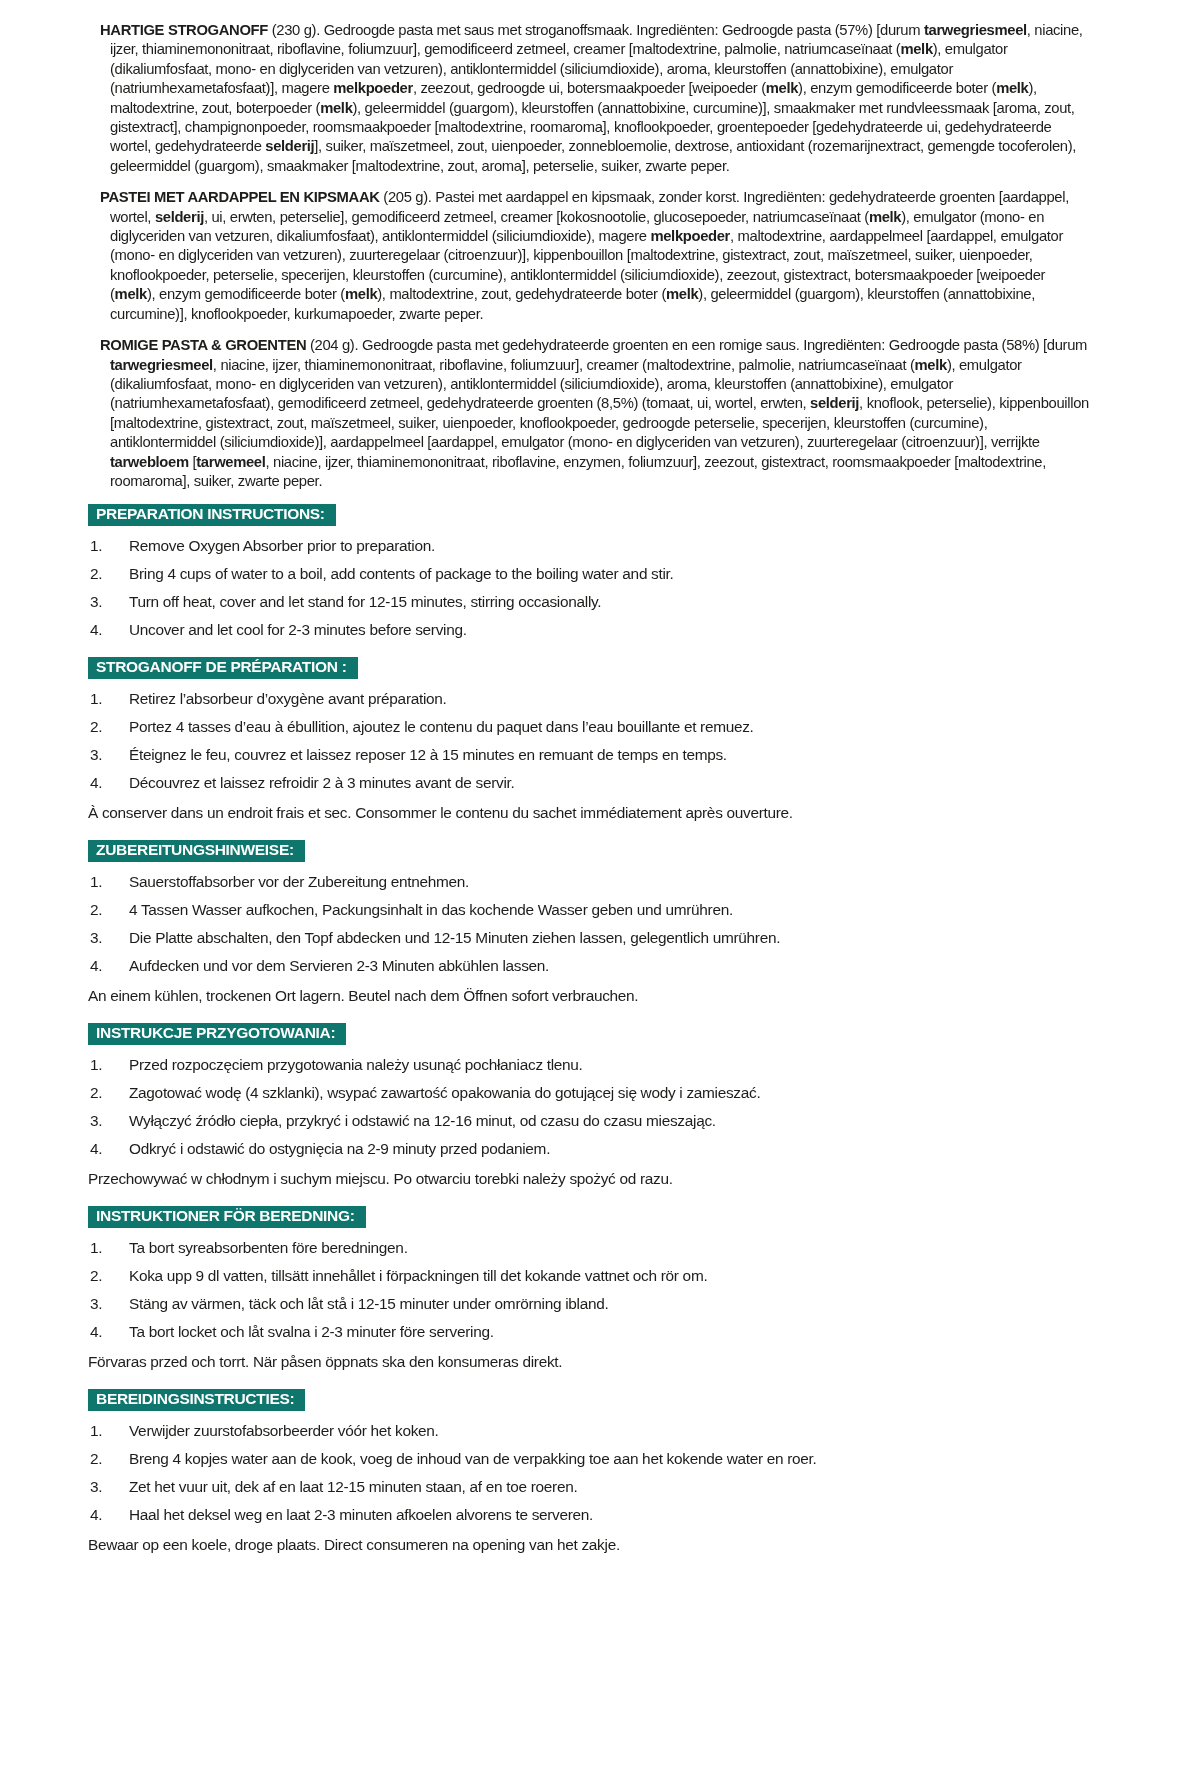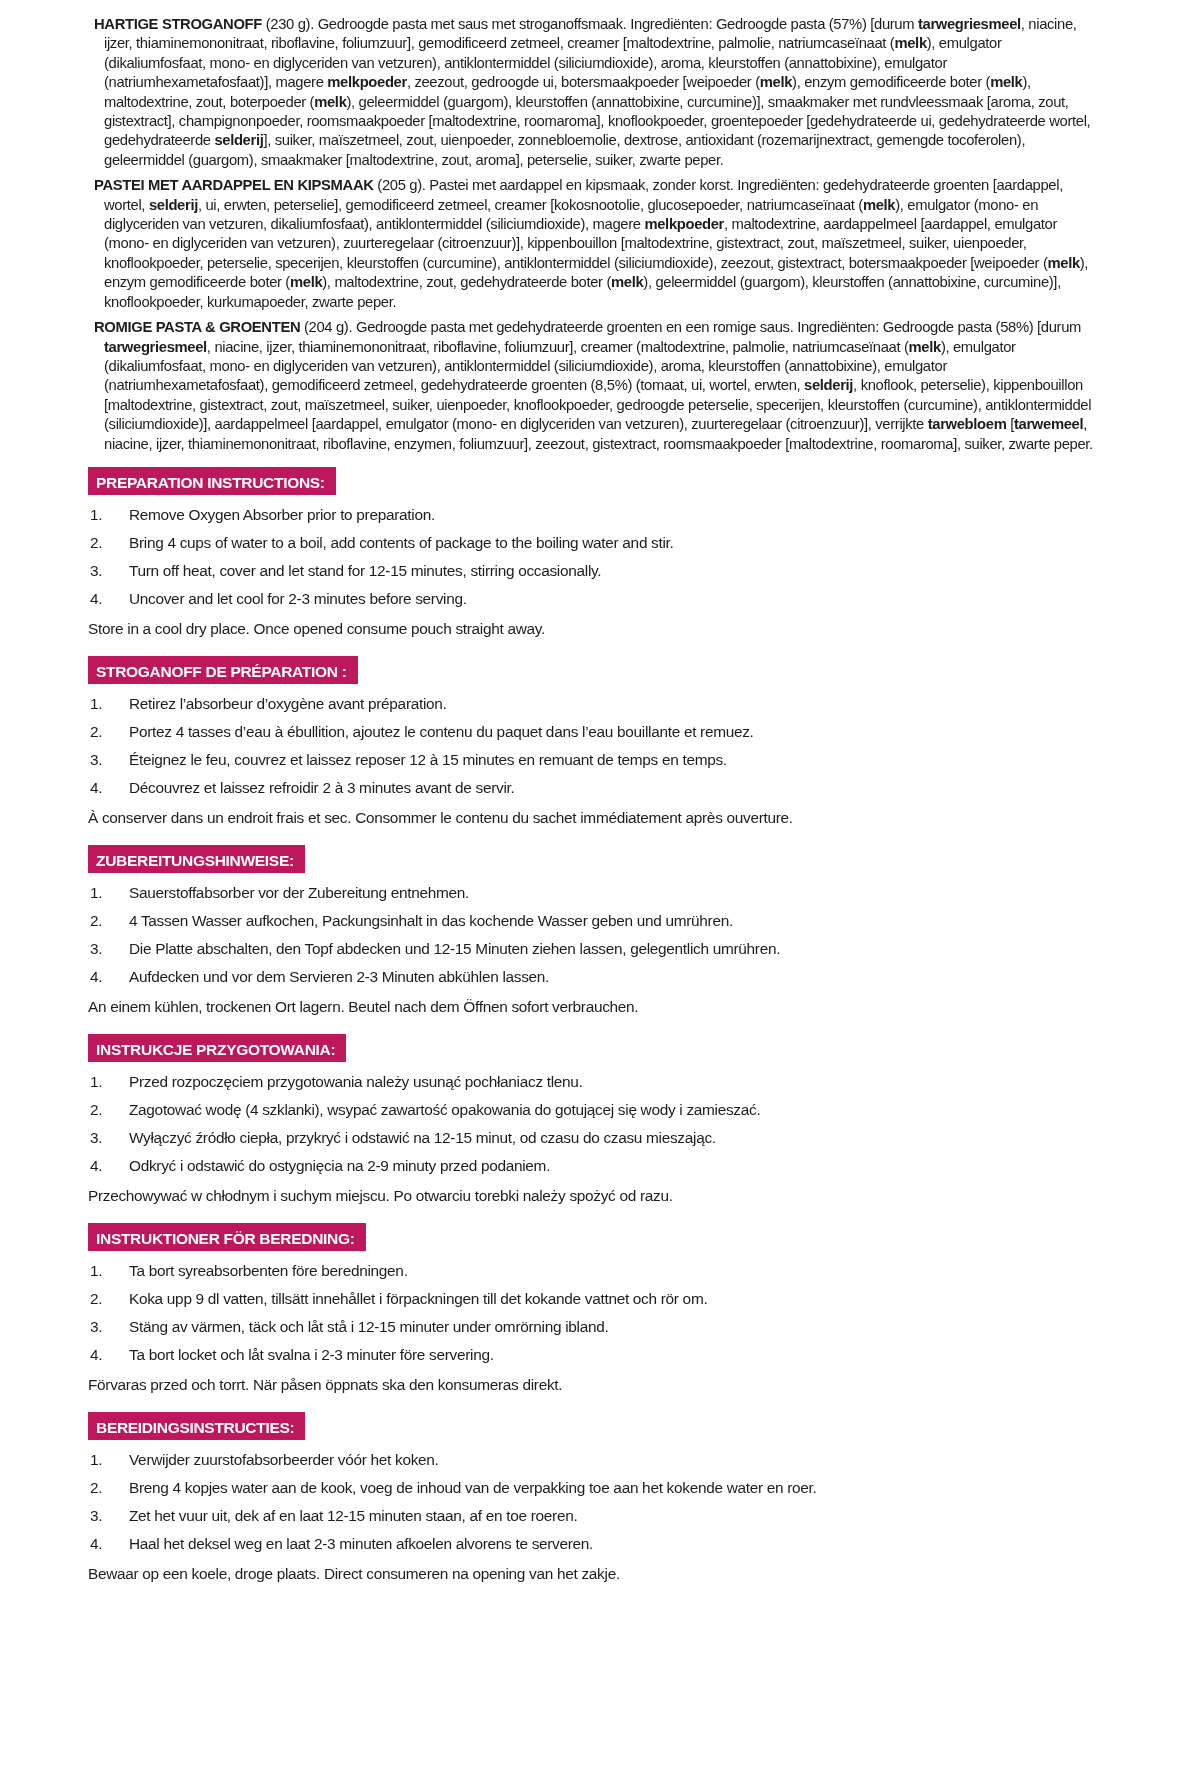--- a/index.html
+++ b/index.html
@@ -6,43 +6,43 @@
   body {
     width:1188px; height:1780px;
     font-family:"Liberation Sans", sans-serif;
     color:#1d1d1b;
     -webkit-font-smoothing:antialiased;
   }
   .page { width:1018px; padding:9px 0 0 88px; }
 
   
   .ing {
-    margin:6px;
+    margin:12px;
     font-size:14.8px;
     line-height:19.4px;
     letter-spacing:-0.35px;
     padding-left:10px;
     text-indent:-10px;
     text-align:left;
   }
   .ing b { font-weight:700; }
   .ing .ing-title { font-weight:700; }
 
   
   .prep { margin-top:13px; }
   .hdr-row { margin:0 0 6px 0; }
   .hdr {
     display:inline-block;
-    background:#be185d;
+    background:#0f766e;
     color:#ffffff;
     font-weight:700;
     font-size:15.5px;
     line-height:16px;
     letter-spacing:-0.3px;
-    padding:8px 11px 4px 8px;
+    padding:2px 11px 4px 8px;
   }
   ol.steps {
     list-style:none;
     margin:2px; padding:0;
     counter-reset: step;
   }
   ol.steps li {
     counter-increment: step;
     position:relative;
     font-size:15.4px;
@@ -74,21 +74,20 @@
   </div>
 
   <section class="prep">
     <div class="hdr-row"><span class="hdr">PREPARATION INSTRUCTIONS:</span></div>
     <ol class="steps">
       <li><span>Remove Oxygen Absorber prior to preparation.</span></li>
       <li><span>Bring 4 cups of water to a boil, add contents of package to the boiling water and stir.</span></li>
       <li><span>Turn off heat, cover and let stand for 12-15 minutes, stirring occasionally.</span></li>
       <li><span>Uncover and let cool for 2-3 minutes before serving.</span></li>
     </ol>
-    <p class="note">Store in a cool dry place. Once opened consume pouch straight away.</p>
   </section>
 
   <section class="prep">
     <div class="hdr-row"><span class="hdr">STROGANOFF DE PRÉPARATION :</span></div>
     <ol class="steps">
       <li><span>Retirez l’absorbeur d’oxygène avant préparation.</span></li>
       <li><span>Portez 4 tasses d’eau à ébullition, ajoutez le contenu du paquet dans l’eau bouillante et remuez.</span></li>
       <li><span>Éteignez le feu, couvrez et laissez reposer 12 à 15 minutes en remuant de temps en temps.</span></li>
       <li><span>Découvrez et laissez refroidir 2 à 3 minutes avant de servir.</span></li>
     </ol>
@@ -104,21 +103,21 @@
       <li><span>Aufdecken und vor dem Servieren 2-3 Minuten abkühlen lassen.</span></li>
     </ol>
     <p class="note">An einem kühlen, trockenen Ort lagern. Beutel nach dem Öffnen sofort verbrauchen.</p>
   </section>
 
   <section class="prep">
     <div class="hdr-row"><span class="hdr">INSTRUKCJE PRZYGOTOWANIA:</span></div>
     <ol class="steps">
       <li><span>Przed rozpoczęciem przygotowania należy usunąć pochłaniacz tlenu.</span></li>
       <li><span>Zagotować wodę (4 szklanki), wsypać zawartość opakowania do gotującej się wody i zamieszać.</span></li>
-      <li><span>Wyłączyć źródło ciepła, przykryć i odstawić na 12-15 minut, od czasu do czasu mieszając.</span></li>
+      <li><span>Wyłączyć źródło ciepła, przykryć i odstawić na 12-16 minut, od czasu do czasu mieszając.</span></li>
       <li><span>Odkryć i odstawić do ostygnięcia na 2-9 minuty przed podaniem.</span></li>
     </ol>
     <p class="note">Przechowywać w chłodnym i suchym miejscu. Po otwarciu torebki należy spożyć od razu.</p>
   </section>
 
   <section class="prep">
     <div class="hdr-row"><span class="hdr">INSTRUKTIONER FÖR BEREDNING:</span></div>
     <ol class="steps">
       <li><span>Ta bort syreabsorbenten före beredningen.</span></li>
       <li><span>Koka upp 9 dl vatten, tillsätt innehållet i förpackningen till det kokande vattnet och rör om.</span></li>

